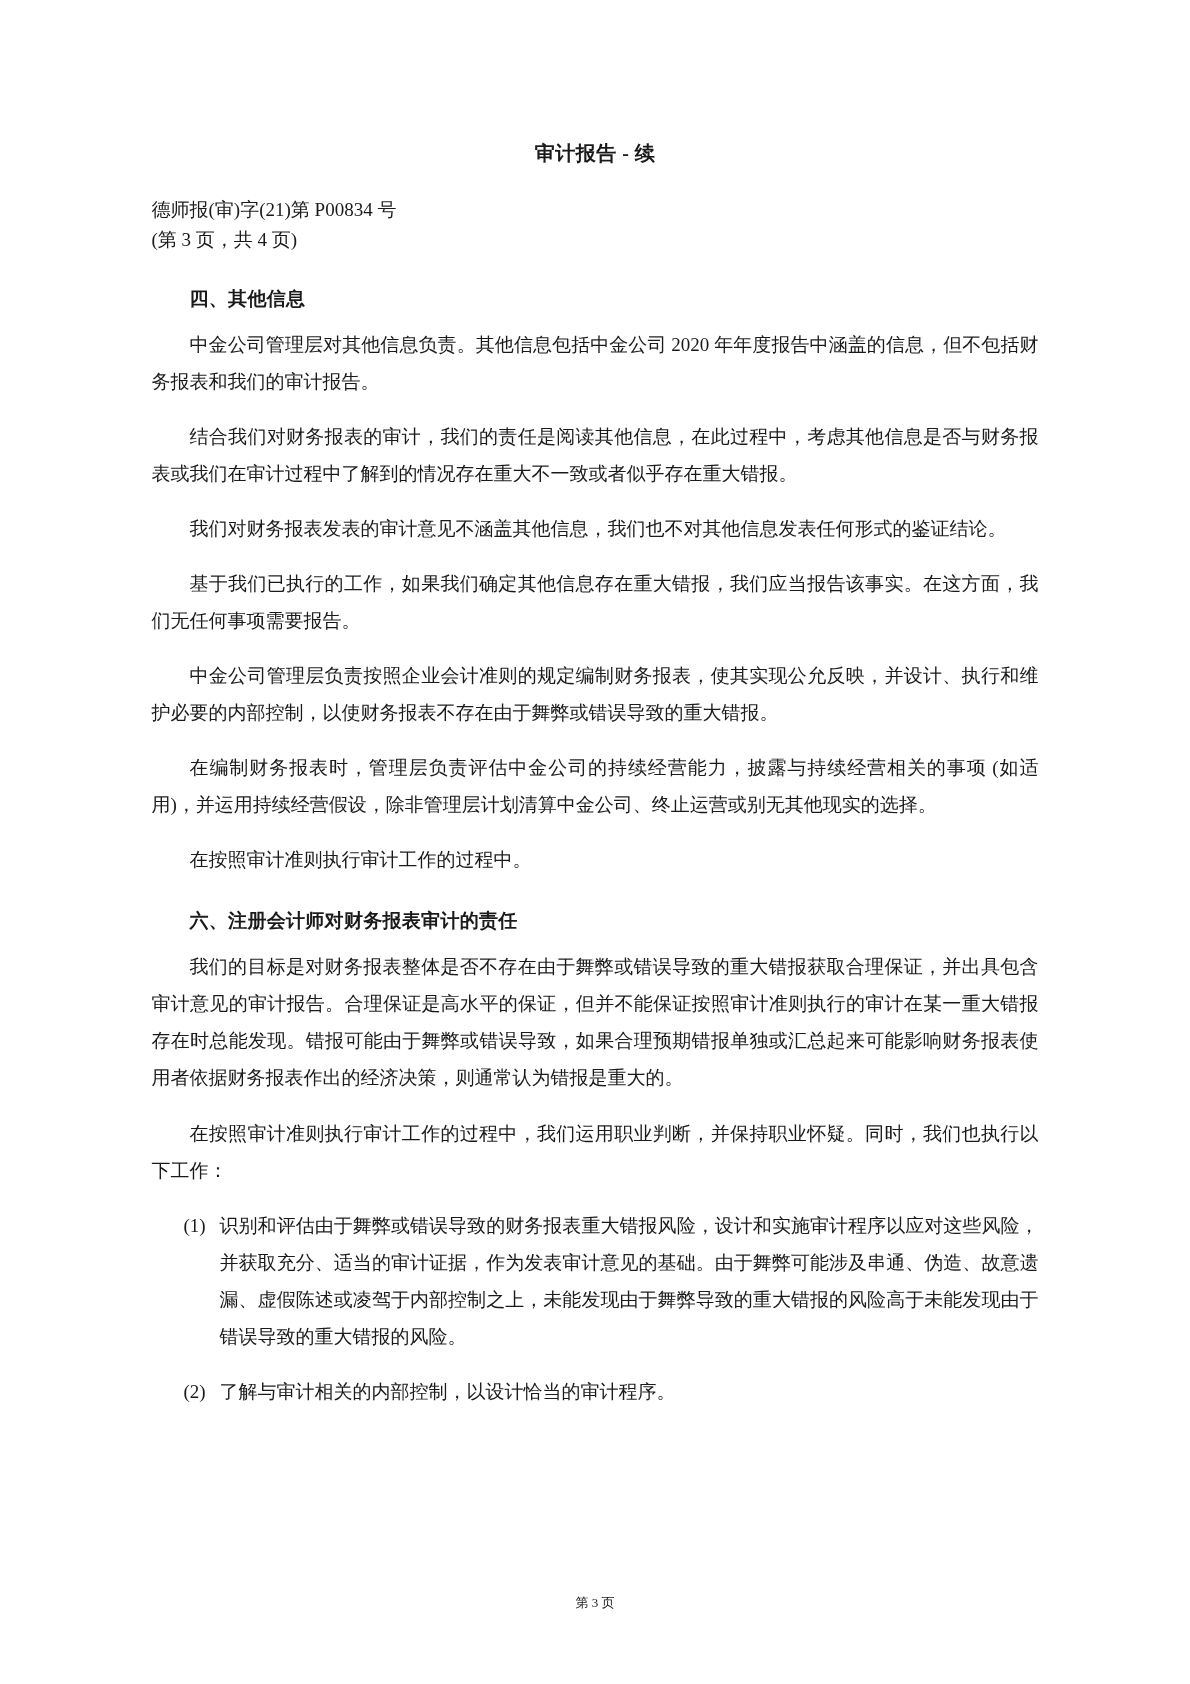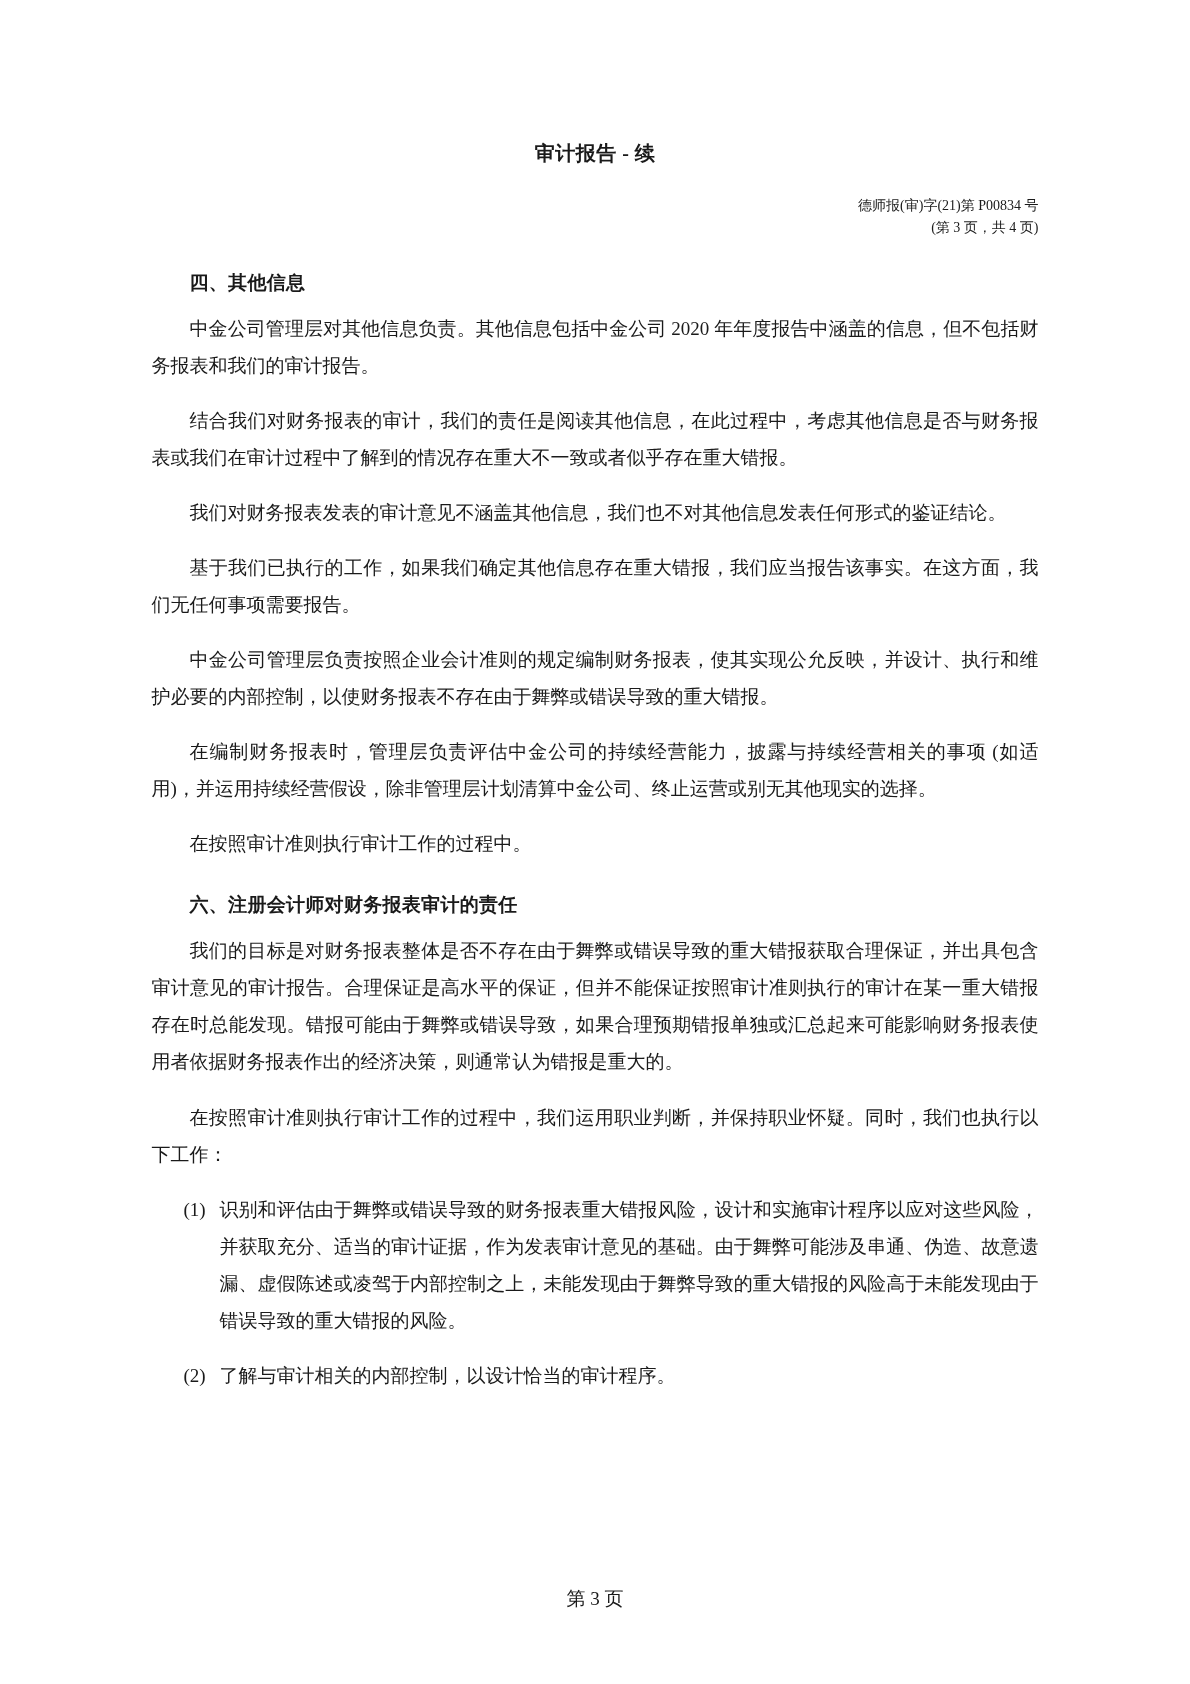--- a/index.html
+++ b/index.html
@@ -24,22 +24,22 @@
     text-align: center;
     font-size: 20px;
     font-weight: bold;
     letter-spacing: 0.5px;
     margin: 0 0 28px 0;
   }
   .doc-title .cont {
     font-weight: bold;
   }
   .ref-block {
-    text-align: right;
-    font-size: 14px;
+    text-align: left;
+    font-size: 19px;
     line-height: 1.6;
     margin-bottom: 15px;
   }
   .ref-line {
     display: block;
   }
   h2.section {
     font-size: 19px;
     font-weight: bold;
     margin: 30px 0 14px 0;
@@ -73,21 +73,21 @@
     left: 32px;
     top: 0;
     font-size: 19px;
   }
   .footer {
     position: absolute;
     left: 0;
     right: 0;
     bottom: 72px;
     text-align: center;
-    font-size: 19px;
+    font-size: 13px;
   }
 </style>
 </head>
 <body>
 
 <div class="page">
 
   <div class="doc-title">
     <span>审计报告</span>
     <span class="cont">- 续</span>

